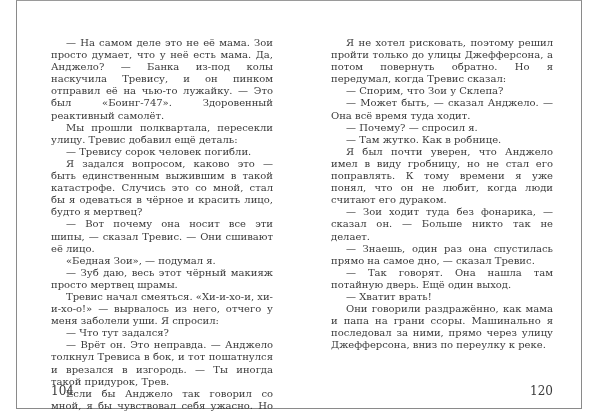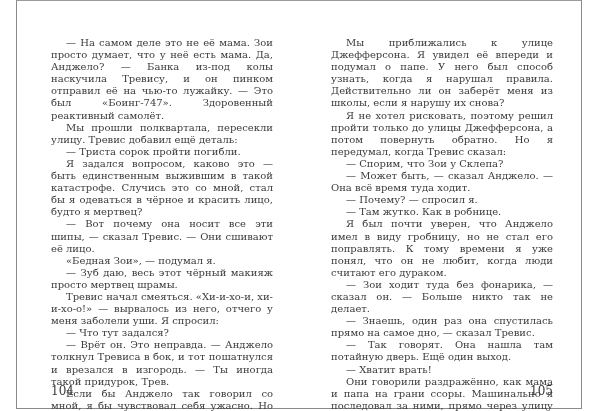--- a/index.html
+++ b/index.html
@@ -17,39 +17,38 @@
   .pnum.right { left:530px; }
 </style>
 </head>
 <body>
 
 <div class="frame"></div>
 
 <div class="page left">
   <p class="para">— На самом деле это не её мама. Зои просто думает, что у неё есть мама. Да, Анджело? — Банка из-под колы наскучила Тревису, и он пинком отправил её на чью-то лужайку. — Это был «Боинг-747». Здоровенный реактивный самолёт.</p>
   <p class="para">Мы прошли полквартала, пересекли улицу. Тревис добавил ещё деталь:</p>
-  <p class="para">— Триста сорок пройти погибли.</p>
+  <p class="para">— Тревису сорок человек погибли.</p>
   <p class="para">Я задался вопросом, каково это — быть единственным выжившим в такой катастрофе. Случись это со мной, стал бы я одеваться в чёрное и красить лицо, будто я мертвец?</p>
   <p class="para">— Вот почему она носит все эти шипы, — сказал Тревис. — Они сшивают её лицо.</p>
   <p class="para">«Бедная Зои», — подумал я.</p>
   <p class="para">— Зуб даю, весь этот чёрный макияж просто мертвец шрамы.</p>
   <p class="para">Тревис начал смеяться. «Хи-и-хо-и, хи-и-хо-о!» — вырвалось из него, отчего у меня заболели уши. Я спросил:</p>
   <p class="para">— Что тут задался?</p>
   <p class="para">— Врёт он. Это неправда. — Анджело толкнул Тревиса в бок, и тот пошатнулся и врезался в изгородь. — Ты иногда такой придурок, Трев.</p>
   <p class="para">Если бы Анджело так говорил со мной, я бы чувствовал себя ужасно. Но Тревис снова рассмеялся. Всегда оставался клоуном, в школе или вне её.</p>
 </div>
 <div class="pnum left">104</div>
 
 <div class="page right">
-  <p class="para">Мы приближались к улице Джефферсона. Я увидел её впереди и подумал о папе. У него был способ узнать, когда я нарушал правила. Действительно ли он заберёт меня из школы, если я нарушу их снова?</p>
   <p class="para">Я не хотел рисковать, поэтому решил пройти только до улицы Джефферсона, а потом повернуть обратно. Но я передумал, когда Тревис сказал:</p>
   <p class="para">— Спорим, что Зои у Склепа?</p>
   <p class="para">— Может быть, — сказал Анджело. — Она всё время туда ходит.</p>
   <p class="para">— Почему? — спросил я.</p>
   <p class="para">— Там жутко. Как в робнице.</p>
   <p class="para">Я был почти уверен, что Анджело имел в виду гробницу, но не стал его поправлять. К тому времени я уже понял, что он не любит, когда люди считают его дураком.</p>
   <p class="para">— Зои ходит туда без фонарика, — сказал он. — Больше никто так не делает.</p>
   <p class="para">— Знаешь, один раз она спустилась прямо на самое дно, — сказал Тревис.</p>
   <p class="para">— Так говорят. Она нашла там потайную дверь. Ещё один выход.</p>
   <p class="para">— Хватит врать!</p>
   <p class="para">Они говорили раздражённо, как мама и папа на грани ссоры. Машинально я последовал за ними, прямо через улицу Джефферсона, вниз по переулку к реке.</p>
 </div>
-<div class="pnum right">105</div>
+<div class="pnum right">120</div>
 
 </body></html>

